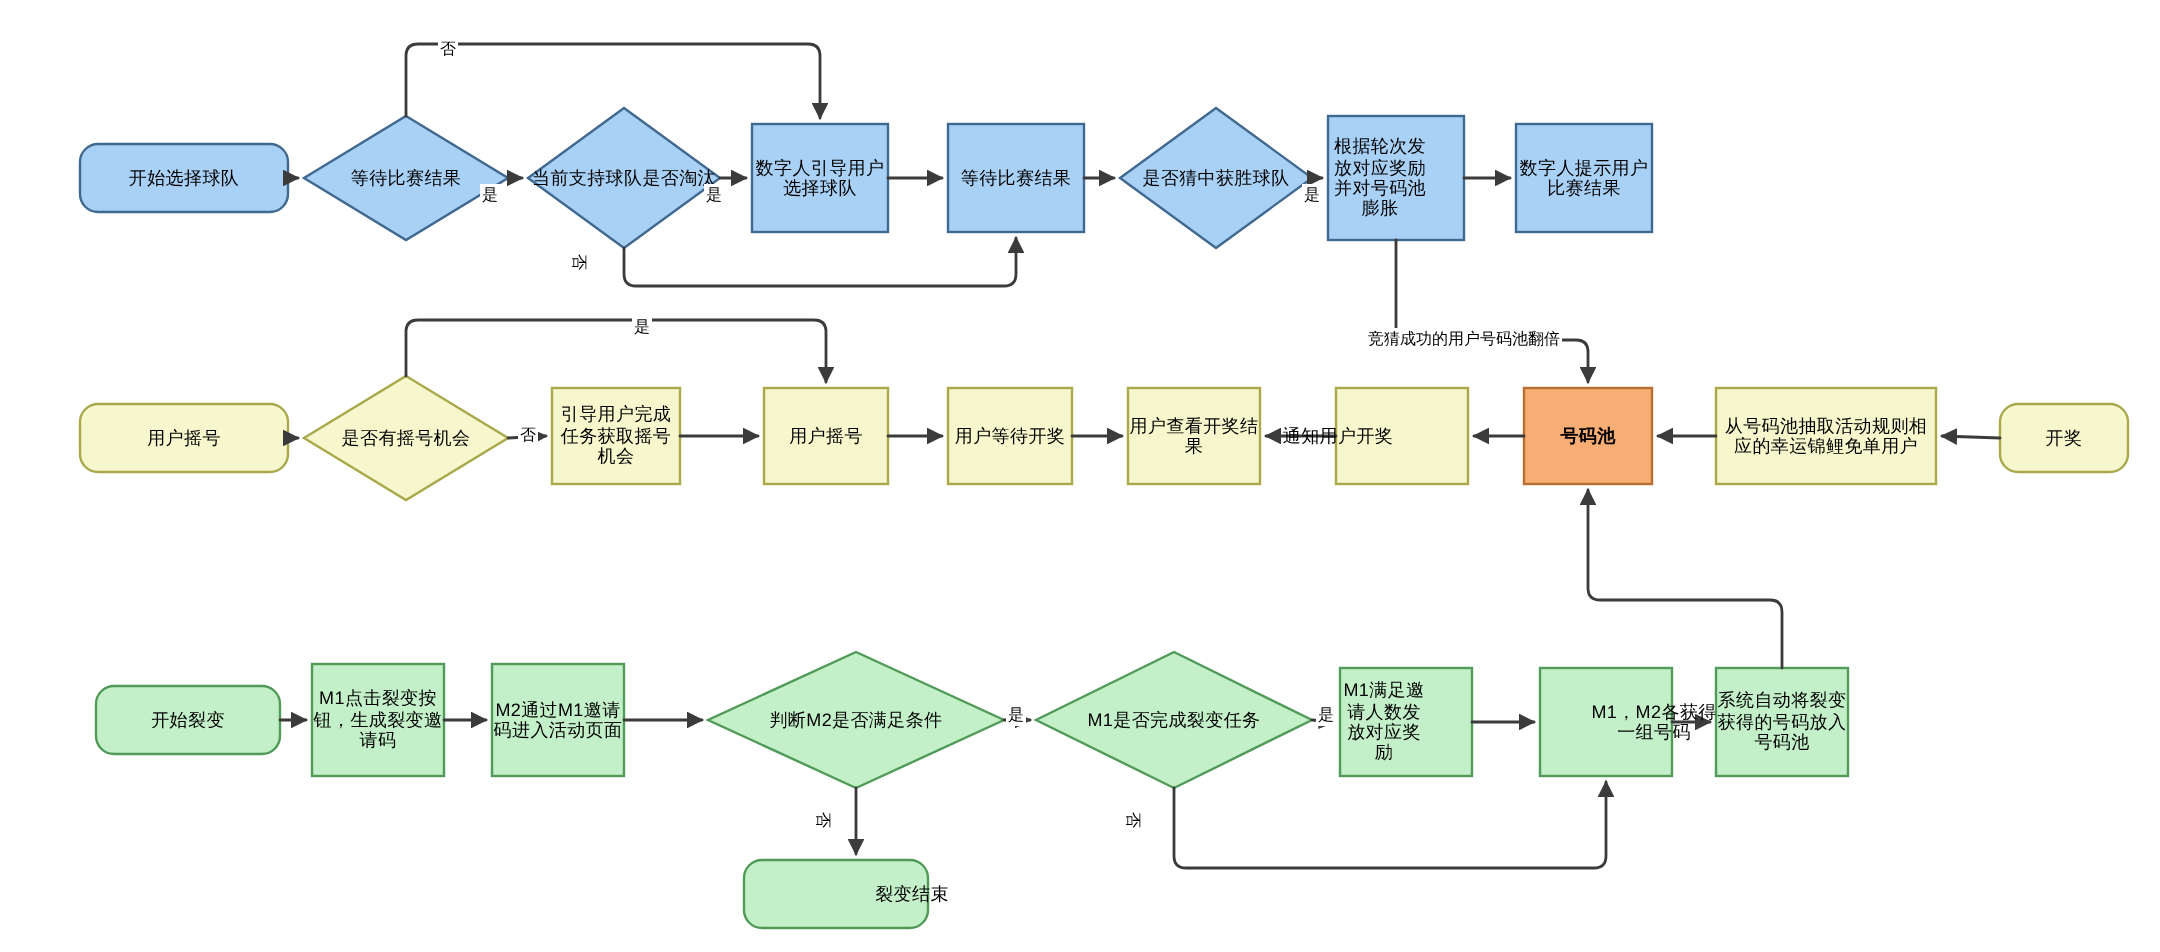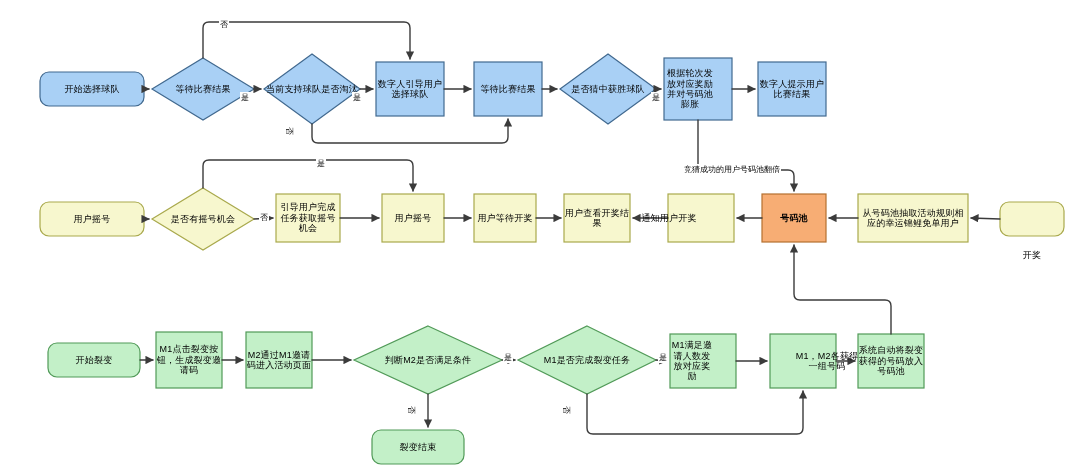--- a/index.html
+++ b/index.html
@@ -101,30 +101,30 @@
       <div class="node-label" style="left: 758px; top: 62px; width: 68px; height: 54px;">数字人提示用户比赛结果</div>
       <div class="node-label" style="left: 40px; top: 202px; width: 104px; height: 34px;">用户摇号</div>
       <div class="node-label" style="left: 138px; top: 188px; width: 130px; height: 62px;">是否有摇号机会</div>
       <div class="node-label" style="left: 276px; top: 194px; width: 64px; height: 48px;">引导用户完成任务获取摇号机会</div>
       <div class="node-label" style="left: 382px; top: 194px; width: 62px; height: 48px;">用户摇号</div>
       <div class="node-label" style="left: 474px; top: 194px; width: 62px; height: 48px;">用户等待开奖</div>
       <div class="node-label" style="left: 564px; top: 194px; width: 66px; height: 48px;">用户查看开奖结果</div>
       <div class="node-label" style="left: 636px; top: 194px; width: 66px; height: 48px; text-align: right;">通知用户开奖</div>
       <div class="node-label" style="left: 762px; top: 194px; width: 64px; height: 48px; font-weight: 700;">号码池</div>
       <div class="node-label" style="left: 858px; top: 194px; width: 110px; height: 48px;">从号码池抽取活动规则相应的幸运锦鲤免单用户</div>
-      <div class="node-label" style="left: 1000px; top: 202px; width: 64px; height: 34px; margin-top: 36px;">开奖</div>
+      <div class="node-label" style="left: 1000px; top: 202px; width: 64px; height: 34px;">开奖</div>
       <div class="node-label" style="left: 48px; top: 343px; width: 92px; height: 34px;">开始裂变</div>
       <div class="node-label" style="left: 156px; top: 332px; width: 66px; height: 56px;">M1点击裂变按钮，生成裂变邀请码</div>
       <div class="node-label" style="left: 246px; top: 332px; width: 66px; height: 56px;">M2通过M1邀请码进入活动页面</div>
       <div class="node-label" style="left: 340px; top: 326px; width: 176px; height: 68px;">判断M2是否满足条件</div>
       <div class="node-label" style="left: 504px; top: 326px; width: 166px; height: 68px;">M1是否完成裂变任务</div>
       <div class="node-label" style="left: 670px; top: 334px; width: 44px; height: 54px;">M1满足邀请人数发放对应奖励</div>
       <div class="node-label" style="left: 770px; top: 334px; width: 66px; height: 54px; padding-left: 24px;">M1，M2各获得一组号码</div>
       <div class="node-label" style="left: 858px; top: 334px; width: 66px; height: 54px;">系统自动将裂变获得的号码放入号码池</div>
-      <div class="node-label" style="left: 372px; top: 430px; width: 92px; height: 34px;">裂变结束</div>
+      <div class="node-label" style="left: 372px; top: 430px; width: 92px; height: 34px; padding-left: 38px;">裂变结束</div>
     </div>
   <div id="edge-labels-layer">
       <div class="edge-label" style="left: 219px; top: 19px;">否</div>
       <div class="edge-label" style="left: 240px; top: 92px;">是</div>
       <div class="edge-label rot" style="left: 295px; top: 126px;">否</div>
       <div class="edge-label" style="left: 352px; top: 92px;">是</div>
       <div class="edge-label" style="left: 651px; top: 92px;">是</div>
       <div class="edge-label" style="left: 683px; top: 164px;">竞猜成功的用户号码池翻倍</div>
       <div class="edge-label" style="left: 316px; top: 158px;">是</div>
       <div class="edge-label" style="left: 259px; top: 212px;">否</div>

